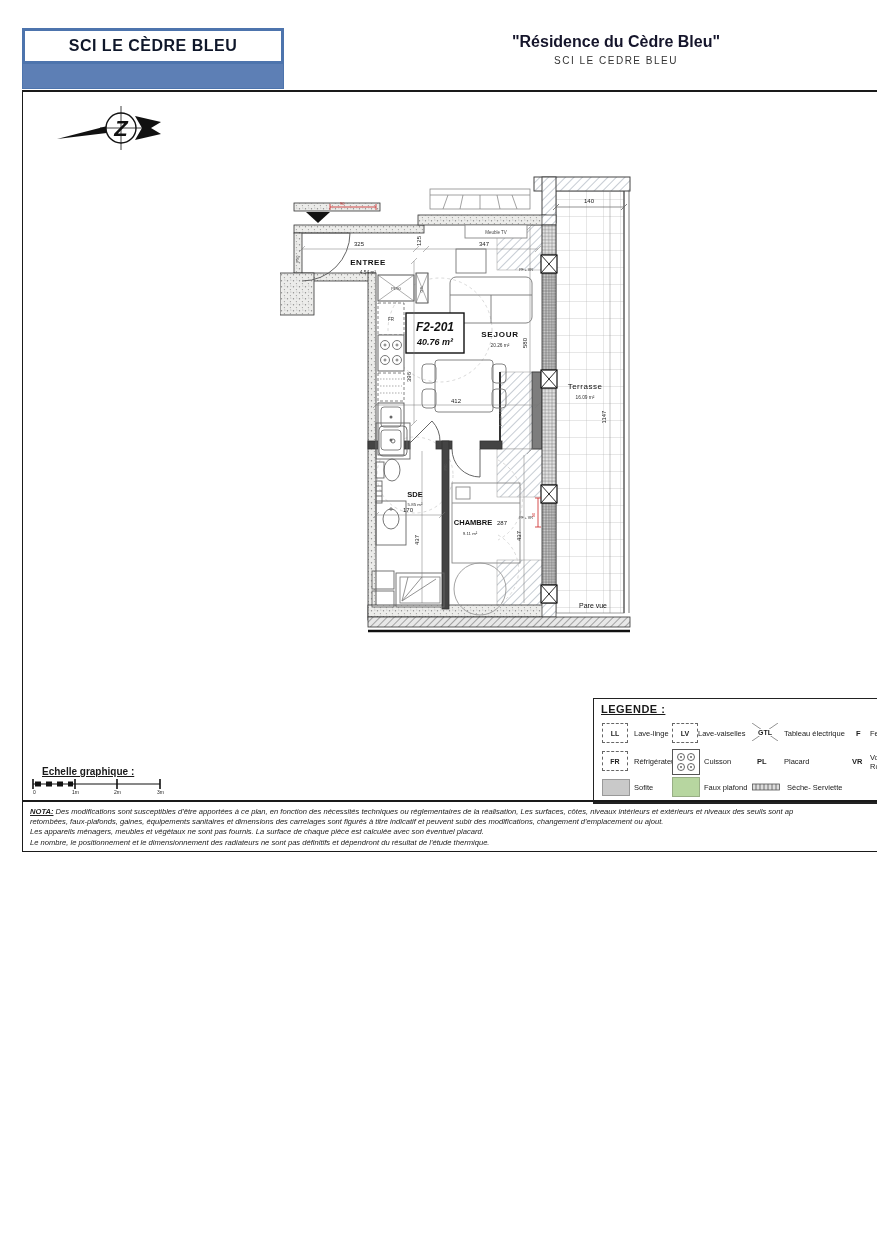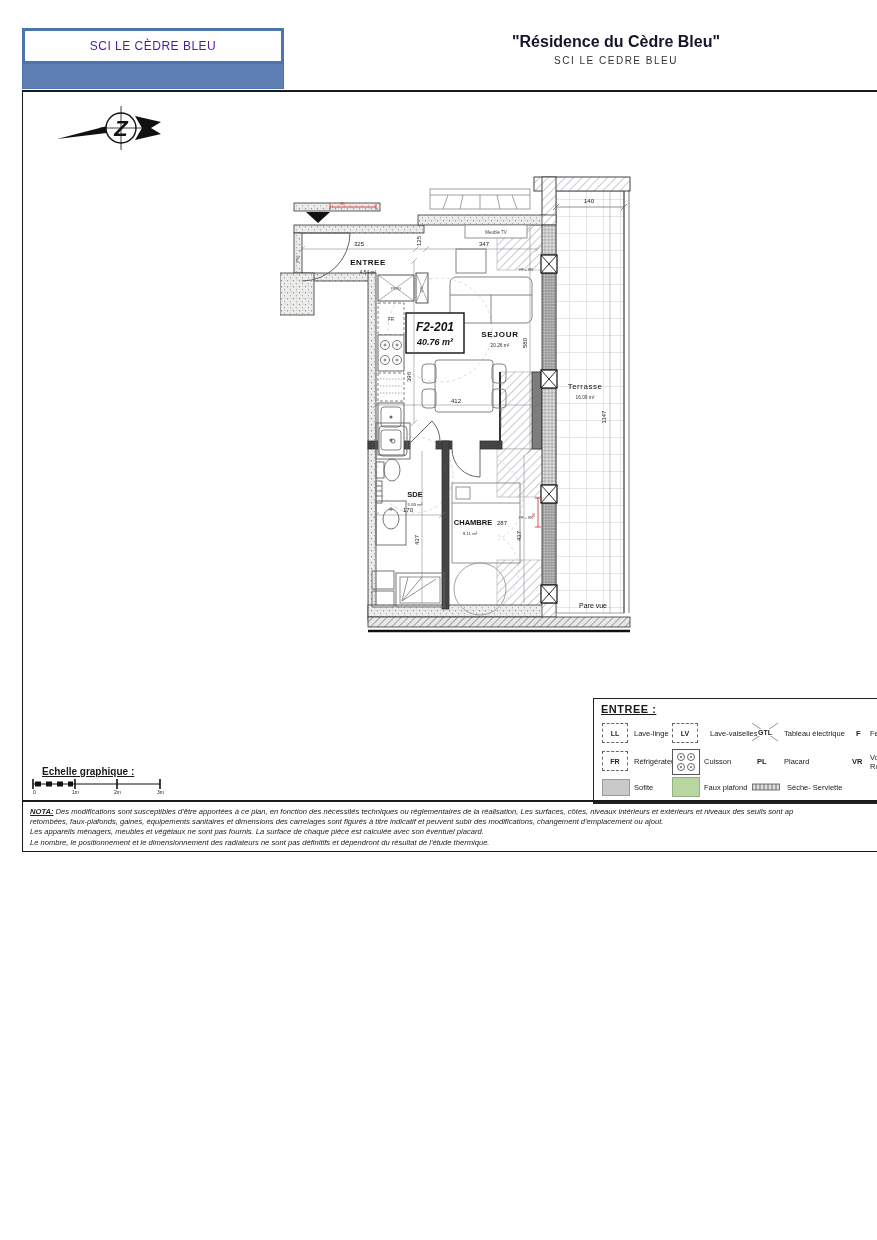--- a/index.html
+++ b/index.html
@@ -2,21 +2,21 @@
 <html><head>
 <meta charset="utf-8">
 <style>
   html,body{margin:0;padding:0;}
   body{width:877px;height:1240px;background:#fff;position:relative;overflow:hidden;
        font-family:"Liberation Sans",sans-serif;color:#1a1a1a;}
   .abs{position:absolute;}
   
   .logo{left:22px;top:28px;width:262px;height:57px;}
   .logo-top{height:30px;border:3px solid #4d74ad;background:#fff;display:flex;align-items:center;justify-content:center;}
-  .logo-top span{font-weight:normal;font-size:12px;letter-spacing:.5px;color:#4c1d95;}
+  .logo-top span{font-weight:bold;font-size:16px;letter-spacing:.5px;color:#0f172a;}
   .logo-bar{height:24px;background:#5d7fb5;border:1px solid #4d74ad;border-top:none;}
   .titleblock{left:360px;top:33px;width:512px;text-align:center;}
   .title{font-size:16px;font-weight:bold;color:#15152b;}
   .subtitle{font-size:10px;letter-spacing:1.5px;color:#333;margin-top:4px;}
   .hline{background:#1a1a1a;}
   
   .legend{left:593px;top:698px;width:300px;height:102px;border:1px solid #222;border-bottom:3px solid #222;background:#fff;}
   .legend-title{position:absolute;left:7px;top:4px;font-size:11px;font-weight:bold;text-decoration:underline;letter-spacing:.5px;}
   .lg-icon{position:absolute;display:flex;align-items:center;justify-content:center;font-size:7px;font-weight:bold;color:#222;}
   .lg-dashed{width:24px;height:18px;border:1px dashed #666;background:#fff;}
@@ -325,30 +325,30 @@
     <text x="247" y="178" text-anchor="middle" font-size="6" transform="rotate(-90 247 178)">580</text>
     <text x="176" y="238" text-anchor="middle" font-size="6">412</text>
     <text x="128" y="347" text-anchor="middle" font-size="6">170</text>
     <text x="139" y="375" text-anchor="middle" font-size="6" transform="rotate(-90 139 375)">437</text>
     <text x="222" y="360" text-anchor="middle" font-size="6">287</text>
     <text x="241" y="371" text-anchor="middle" font-size="6" transform="rotate(-90 241 371)">437</text>
   </g>
 </svg>
 
 <div class="abs legend">
-  <div class="legend-title">ENTREE :</div>
+  <div class="legend-title">LEGENDE :</div>
 
   <div class="lg-icon lg-dashed" style="left:8px;top:24px;">
     <span>LL</span>
     </div>
   <div class="lg-label" style="left:40px;top:30px;">Lave-linge</div>
   <div class="lg-icon lg-dashed" style="left:78px;top:24px;">
     <span>LV</span>
     </div>
-  <div class="lg-label" style="left:104px;top:30px;margin-left:12px;">Lave-vaiselles</div>
+  <div class="lg-label" style="left:104px;top:30px;">Lave-vaiselles</div>
   <div class="lg-icon" style="left:158px;top:24px;width:26px;height:18px;">
     <svg width="26" height="18" style="position:absolute;left:0;top:0;">
       <line x1="0" y1="0" x2="26" y2="18" stroke="#777" stroke-width="0.8"></line>
       <line x1="26" y1="0" x2="0" y2="18" stroke="#777" stroke-width="0.8"></line>
     </svg>
     <span style="position:relative;background:#fff;padding:0 1px;">GTL</span>
   </div>
   <div class="lg-label" style="left:190px;top:30px;">Tableau électrique</div>
   <div class="lg-key" style="left:262px;top:30px;">F</div>
   <div class="lg-label" style="left:276px;top:30px;">Fenêtre</div>

